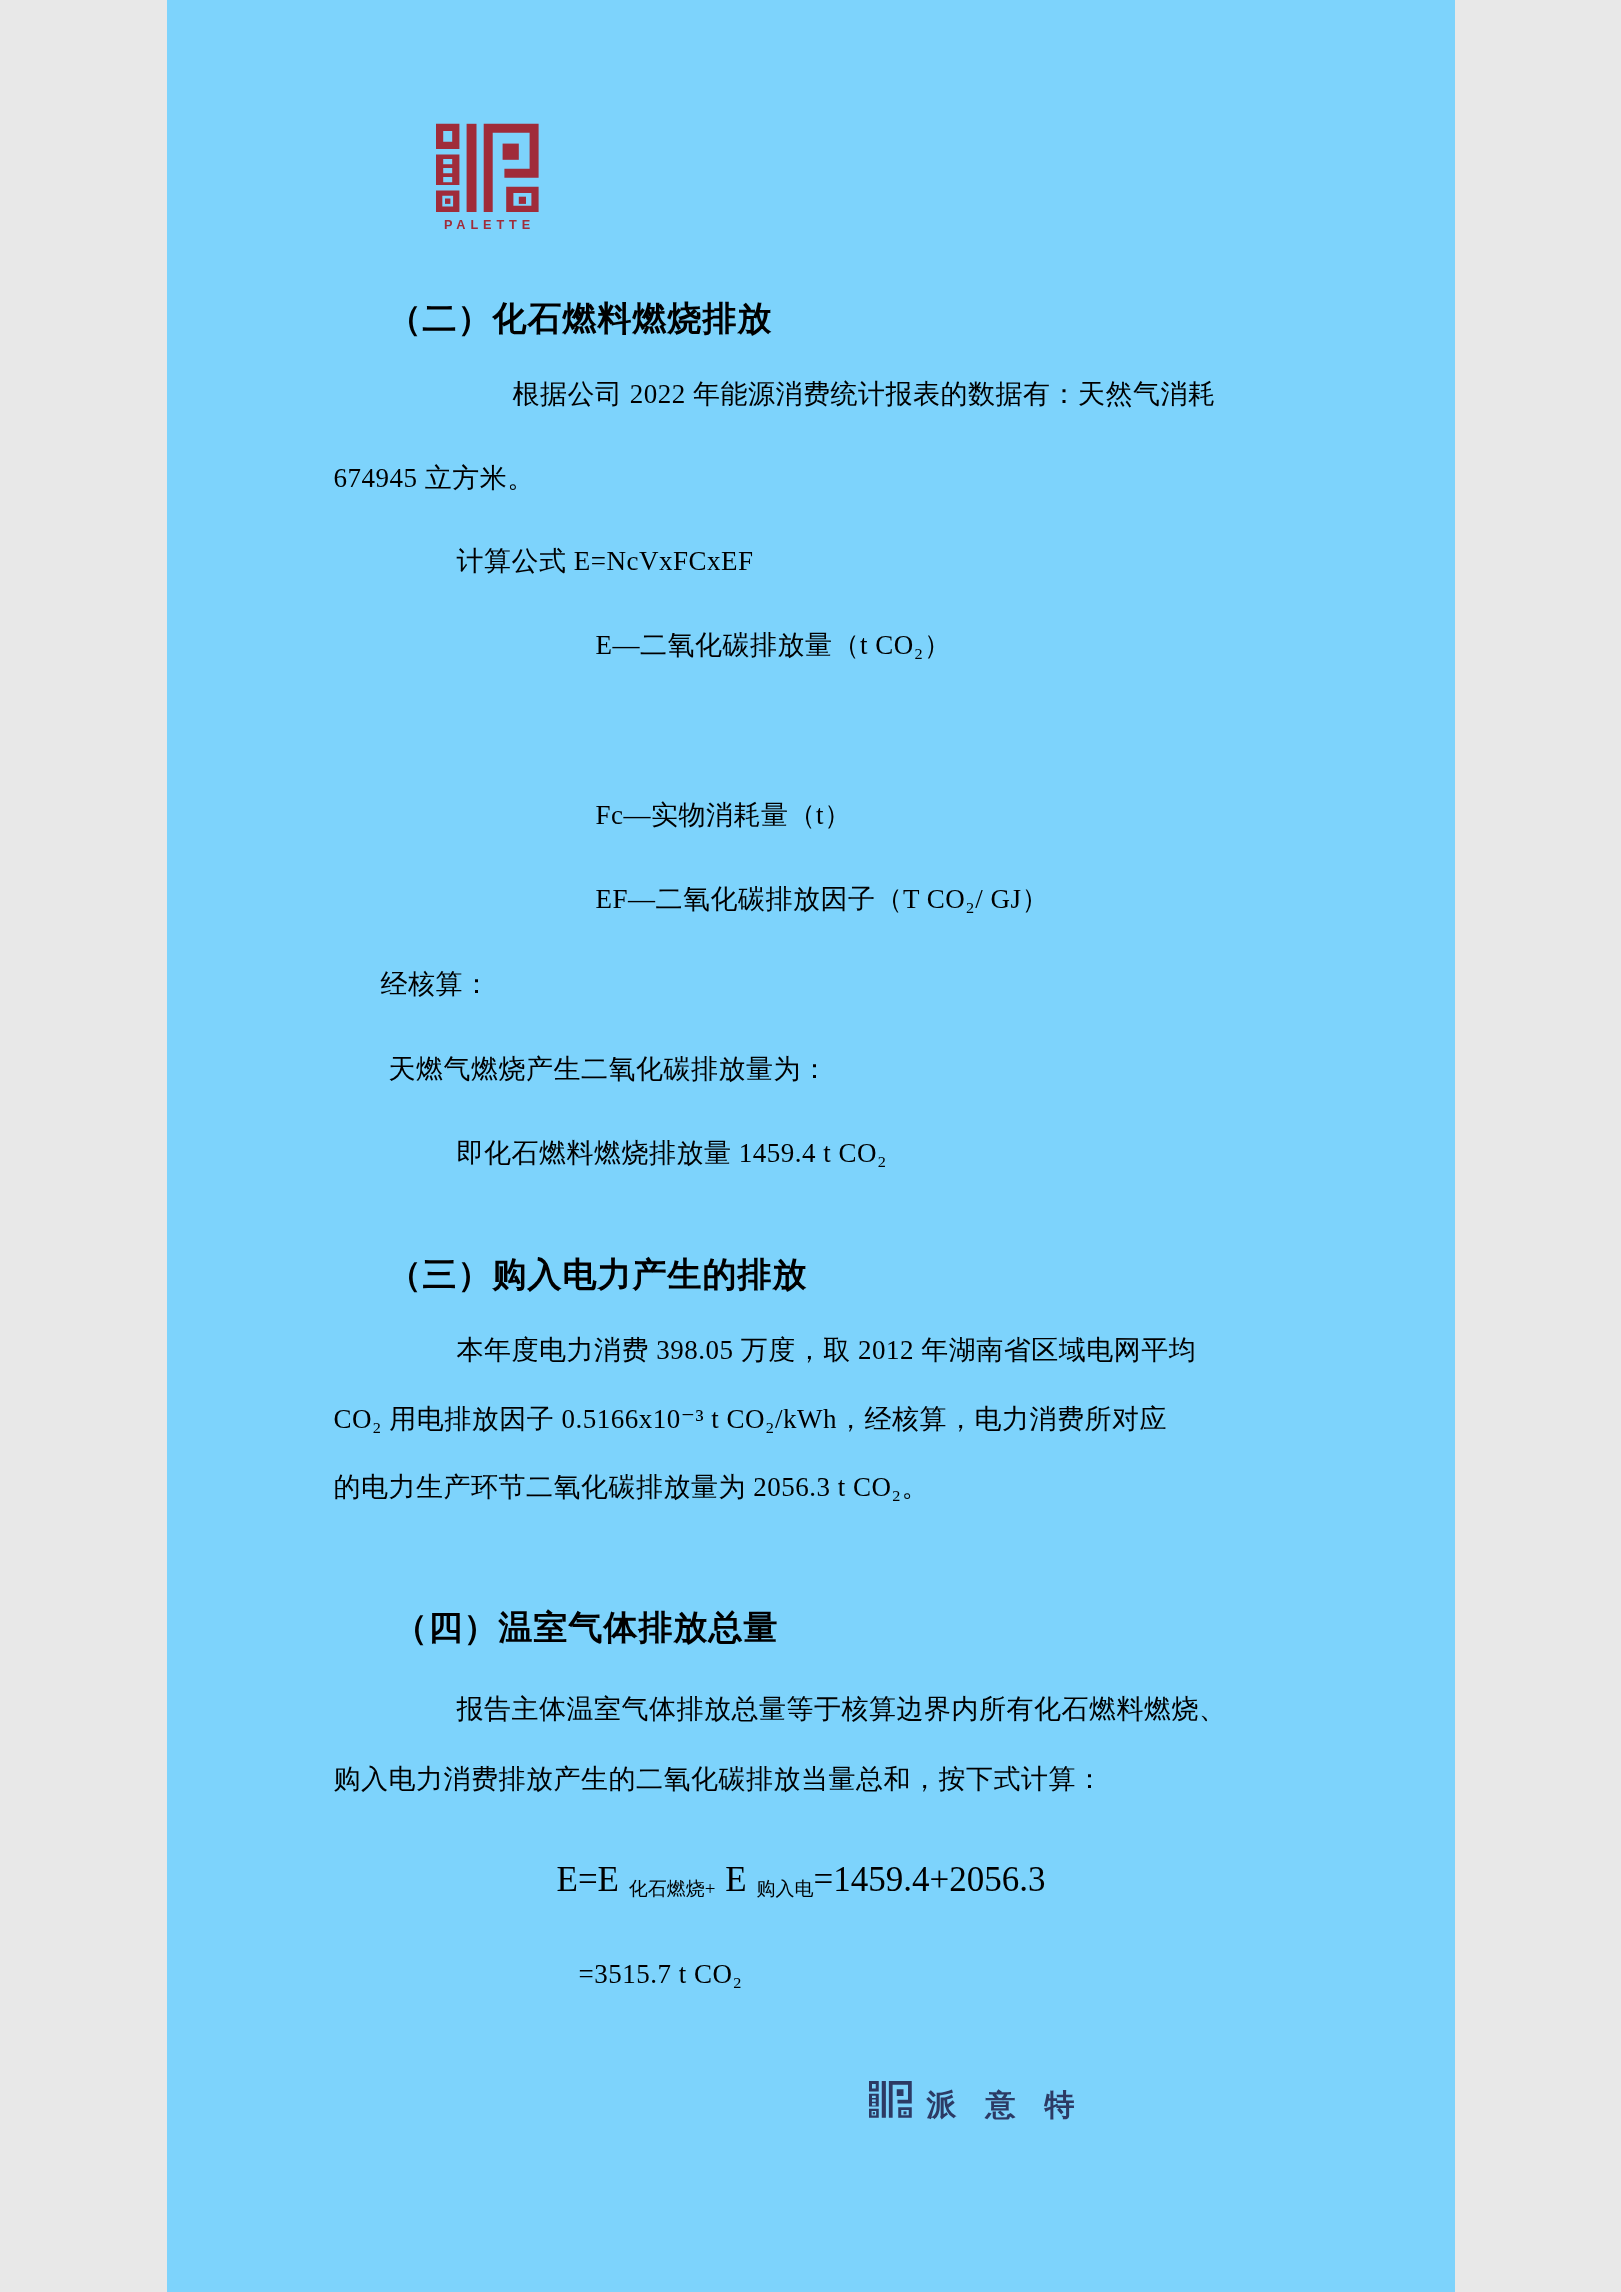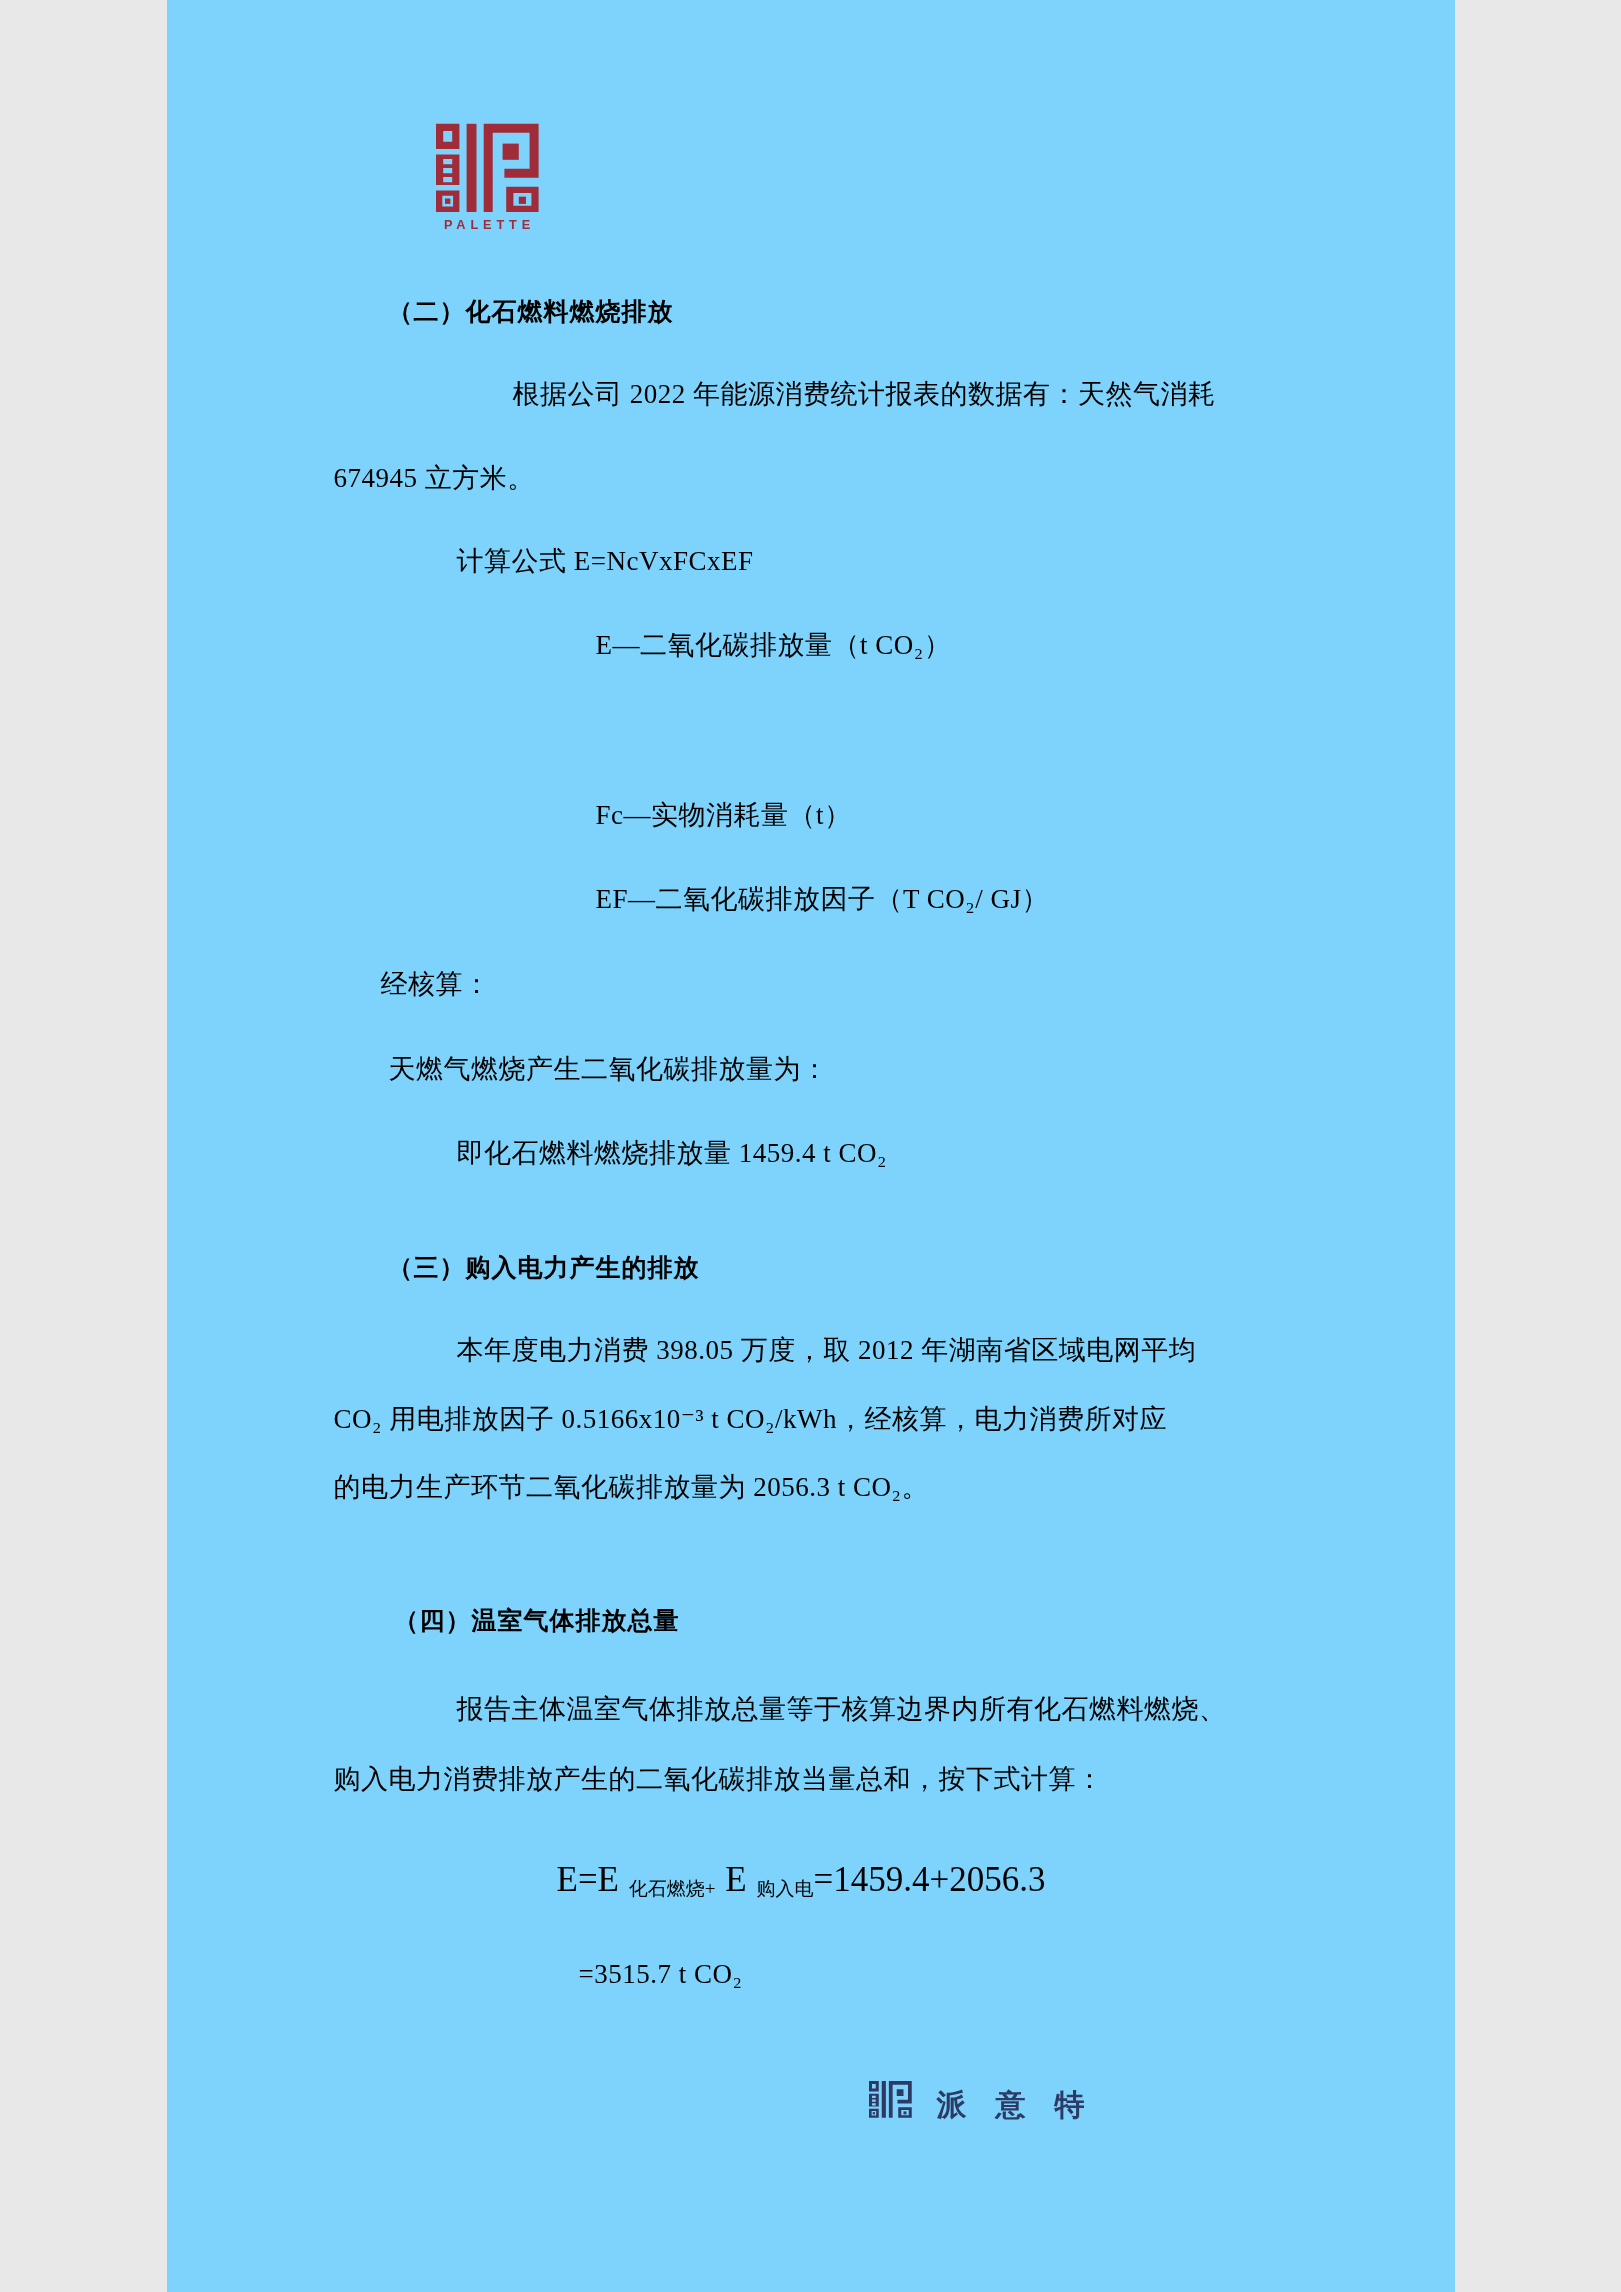--- a/index.html
+++ b/index.html
@@ -17,21 +17,21 @@
     position:absolute;
     font-size:27px;
     line-height:43px;
     white-space:nowrap;
     letter-spacing:0.5px;
   }
   .heading{
     position:absolute;
     font-family:"Liberation Sans","DejaVu Sans",sans-serif;
     font-weight:700;
-    font-size:25px;
+    font-size:34px;
     line-height:43px;
     white-space:nowrap;
     letter-spacing:1px;
   }
   .logo-top{position:absolute;left:267px;top:122px;width:112px;text-align:center;}
   .logo-top .mark{display:block;margin:0 auto;}
   .logo-word{
     margin-top:5.9px;
     font-family:"Liberation Sans","DejaVu Sans",sans-serif;
     font-size:12.7px;
@@ -39,21 +39,21 @@
     letter-spacing:4.9px;
     color:#a02c3a;
   }
   .formula-line{position:absolute;left:390px;top:1858px;font-size:35px;line-height:43px;white-space:nowrap;}
   .formula-line .sub{font-size:19px;position:relative;top:3.9px;letter-spacing:0;}
   .formula-line .sub.first{margin-left:9.8px;margin-right:2px;}
   .formula-line .sub.second{margin-left:9.8px;}
   .formula-line .var{margin-left:7.8px;}
   .footer{
     position:absolute;left:702px;top:2080px;
-    display:flex;align-items:flex-start;gap:23px;
+    display:flex;align-items:flex-start;gap:13px;
   }
   .brand{
     font-family:"Liberation Sans","DejaVu Sans",sans-serif;
     font-weight:700;
     font-size:30px;
     letter-spacing:29px;
     color:#2c3a64;
     padding-top:4.9px;
   }
   svg .fill{fill:currentColor;}

